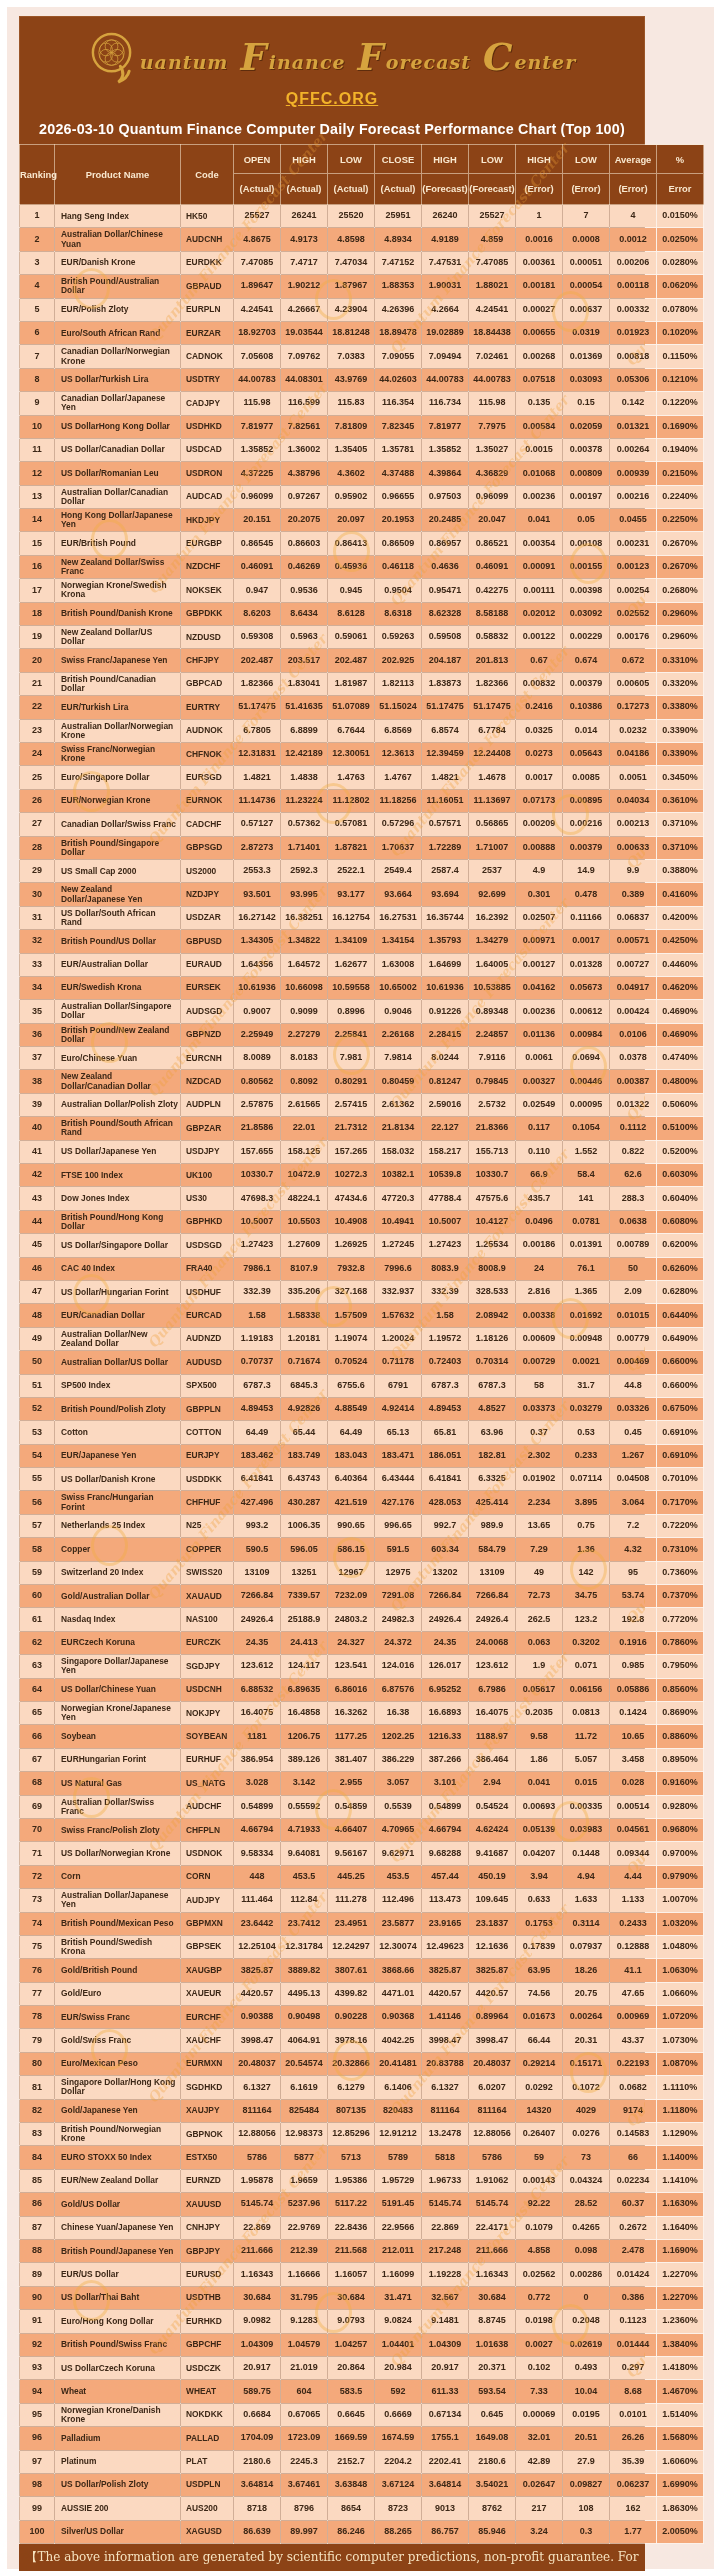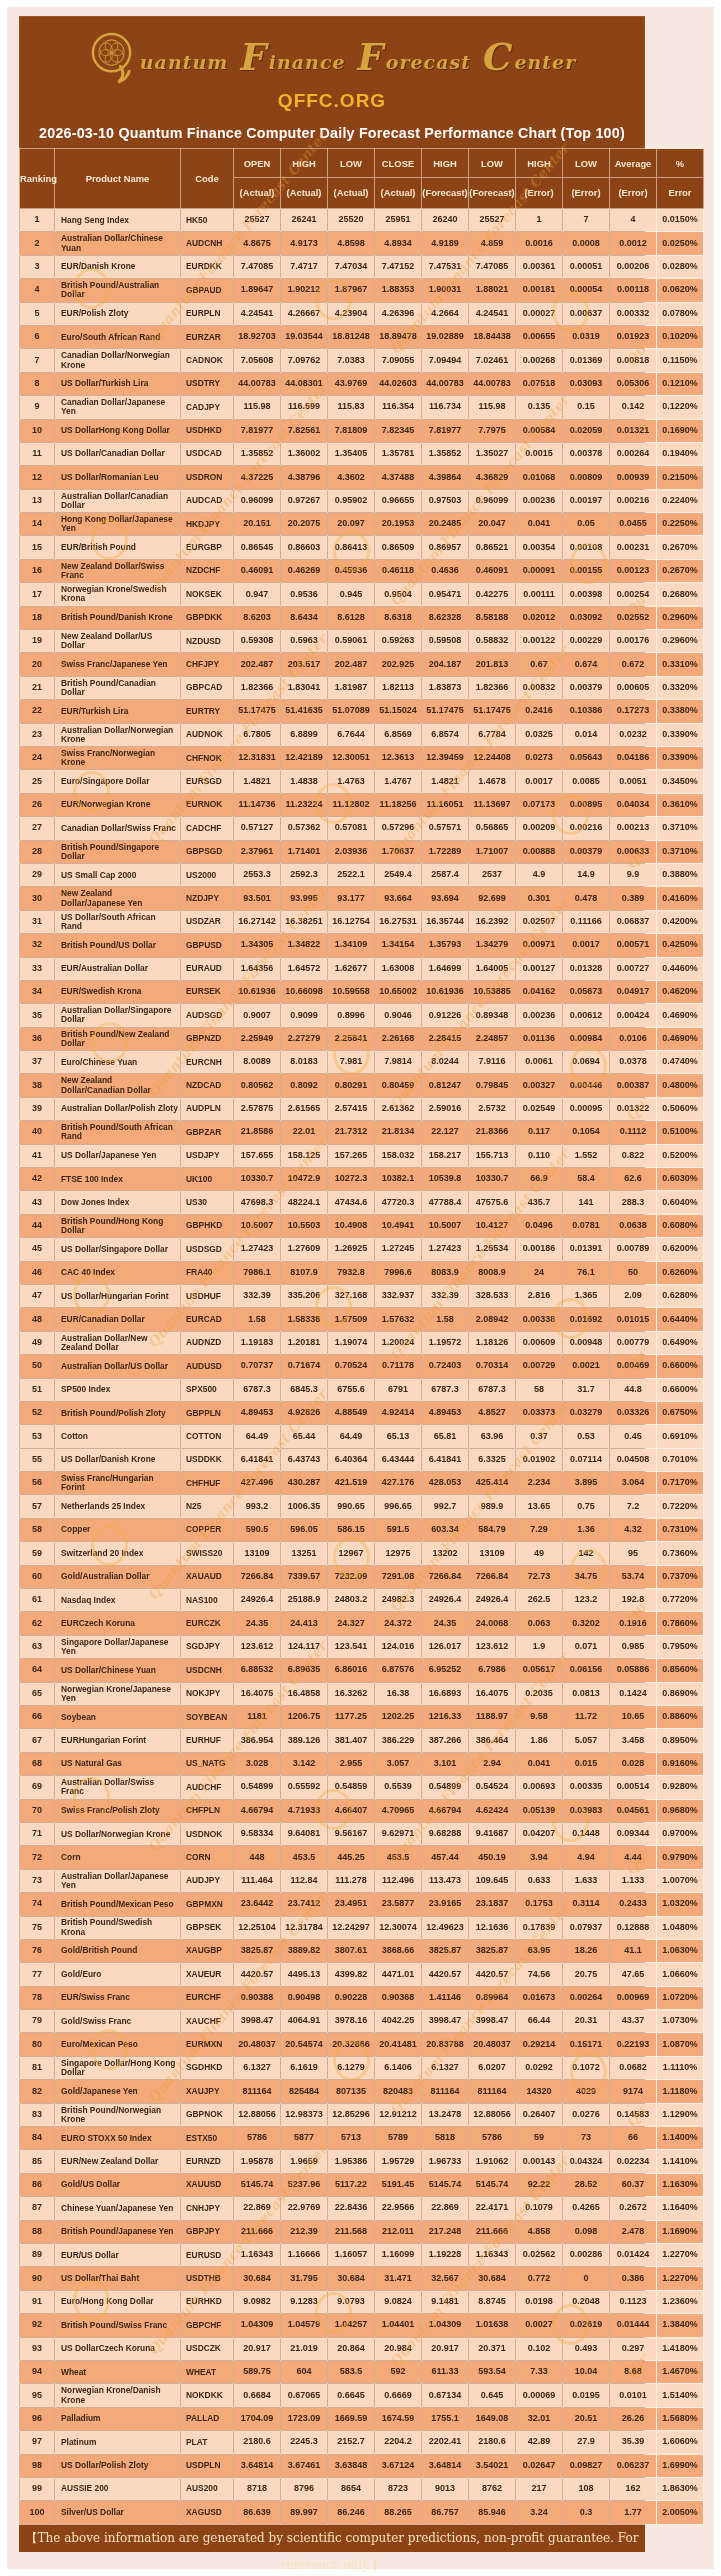--- a/index.html
+++ b/index.html
@@ -22,22 +22,22 @@
   .banner { padding:13px 0 2px 0; text-align:center; }
   .brand {
     display:flex; align-items:center; justify-content:center; gap:2px;
     color:#d6a33e; font-family:"DejaVu Serif", serif; font-style:italic;
     height:57px;
   }
   .brand-q-logo { display:inline-block; width:49px; height:55px; margin-right:1px; }
   .brand-initial { font-size:37px; font-weight:bold; line-height:1; margin-left:10px; text-shadow:1px 1px 0 #5e2c0c; }
   .brand-rest { font-size:19px; font-weight:bold; line-height:1; padding-top:10px; letter-spacing:1px; text-shadow:1px 1px 0 #5e2c0c; }
   .site {
-    text-align:center; color:#f2b32a; font-size:19px; font-weight:bold;
-    letter-spacing:1px; padding:4px 0 6px 0;
+    text-align:center; color:#f2b32a; font-size:16px; font-weight:bold;
+    letter-spacing:1px; padding:4px 0 6px 0;text-decoration:underline;
   }
   .title-bar {
     text-align:center; color:#ffffff; font-size:14.3px; font-weight:bold;
     padding:5px 0 7px 0; letter-spacing:0.2px;
   }
   
   table { border-collapse:collapse; table-layout:fixed; width:685px; }
   col.c-rank   { width:35px; }
   col.c-name   { width:126px; }
   col.c-code   { width:53px; }
@@ -582,23 +582,23 @@
             <td>0.56865</td>
             <td>0.00209</td>
             <td>0.00216</td>
             <td>0.00213</td>
             <td>0.3710%</td>
           </tr>
           <tr class="dark">
             <td>28</td>
             <td class="name">British Pound/Singapore Dollar</td>
             <td class="code">GBPSGD</td>
-            <td>2.37961</td>
+            <td>2.87273</td>
             <td>1.71401</td>
-            <td>2.03936</td>
+            <td>1.87821</td>
             <td>1.70637</td>
             <td>1.72289</td>
             <td>1.71007</td>
             <td>0.00888</td>
             <td>0.00379</td>
             <td>0.00633</td>
             <td>0.3710%</td>
           </tr>
           <tr class="light">
             <td>29</td>
@@ -966,20 +966,35 @@
             <td class="code">COTTON</td>
             <td>64.49</td>
             <td>65.44</td>
             <td>64.49</td>
             <td>65.13</td>
             <td>65.81</td>
             <td>63.96</td>
             <td>0.37</td>
             <td>0.53</td>
             <td>0.45</td>
+            <td>0.6910%</td>
+          </tr>
+          <tr class="dark">
+            <td>54</td>
+            <td class="name">EUR/Japanese Yen</td>
+            <td class="code">EURJPY</td>
+            <td>183.462</td>
+            <td>183.749</td>
+            <td>183.043</td>
+            <td>183.471</td>
+            <td>186.051</td>
+            <td>182.81</td>
+            <td>2.302</td>
+            <td>0.233</td>
+            <td>1.267</td>
             <td>0.6910%</td>
           </tr>
           <tr class="light">
             <td>55</td>
             <td class="name">US Dollar/Danish Krone</td>
             <td class="code">USDDKK</td>
             <td>6.41841</td>
             <td>6.43743</td>
             <td>6.40364</td>
             <td>6.43444</td>

